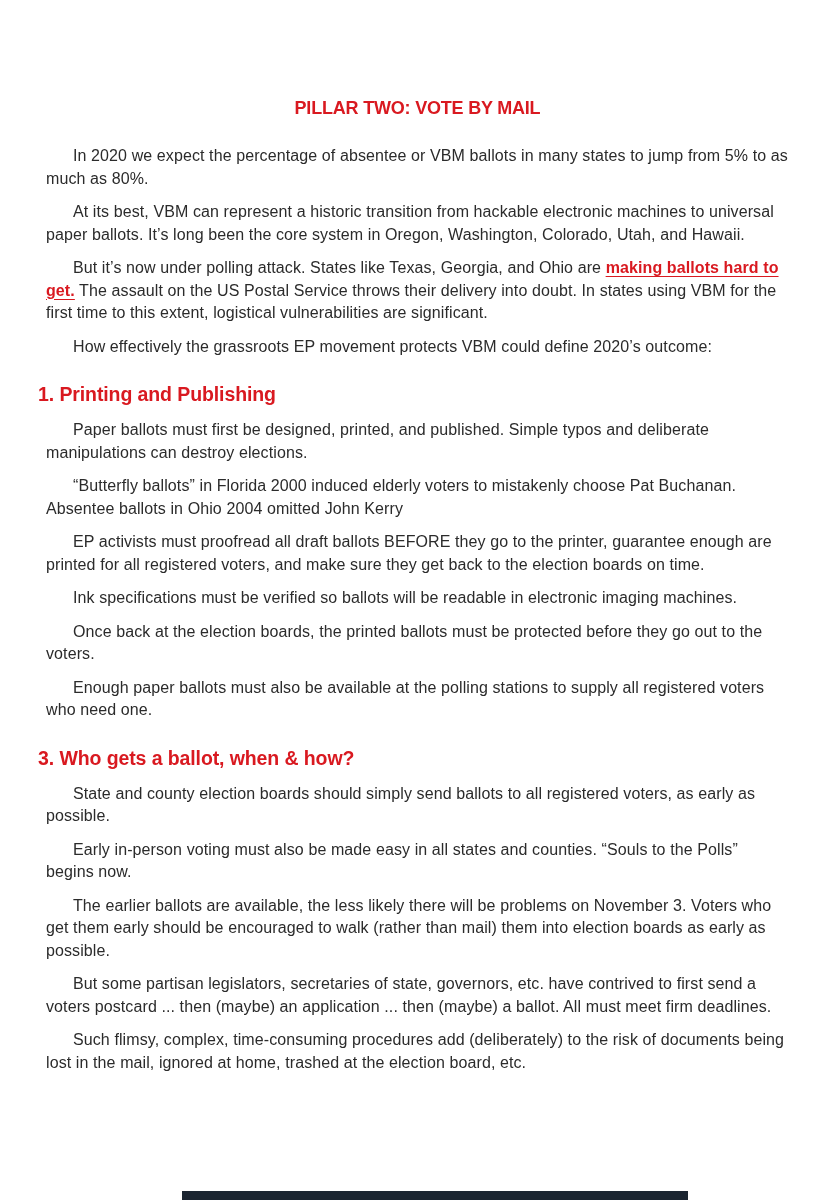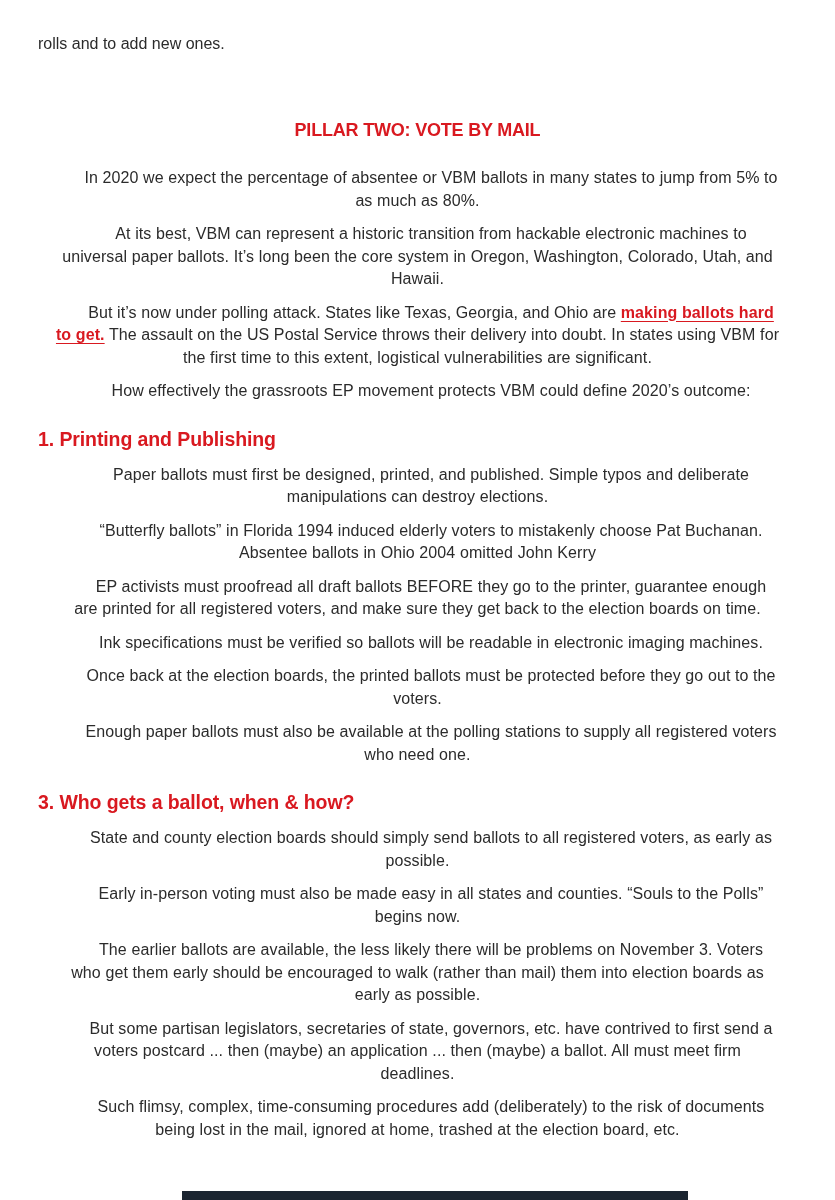--- a/index.html
+++ b/index.html
@@ -31,24 +31,23 @@
     font-size: 18px;
     line-height: 28px;
     font-weight: 700;
     text-align: center;
     margin: 61px 0 0 0;
     letter-spacing: -0.2px;
   }
   p.body-para {
     font-size: 16px;
     line-height: 22.5px;
-    margin: 11px 17px;
+    margin: 11px 8px;
     text-indent: 27px;
     letter-spacing: 0.1px;
-    text-align: center;
   }
   p.first-after-title { margin-top: 23px; }
   h2.section-heading {
     color: var(--accent-red);
     font-size: 19.5px;
     line-height: 23px;
     font-weight: 700;
     margin: 25px 0 13px 0;
     letter-spacing: -0.1px;
   }
@@ -66,35 +65,34 @@
     width: 506px;
     height: 9px;
     background: var(--bottom-bar);
   }
 </style>
 </head>
 <body>
 
 <div class="page">
 
-  <p class="cont-line">rolls and to add new ones.</p>
 
   <h1 class="doc-title">PILLAR TWO: VOTE BY MAIL</h1>
 
   <p class="body-para first-after-title">In 2020 we expect the percentage of absentee or VBM ballots in many states to jump from 5% to as much as 80%.</p>
 
   <p class="body-para">At its best, VBM can represent a historic transition from hackable electronic machines to universal paper ballots. It’s long been the core system in Oregon, Washington, Colorado, Utah, and Hawaii.</p>
 
   <p class="body-para"><span>But it’s now under polling attack. States like Texas, Georgia, and Ohio are </span><a class="red-link">making ballots hard to get.</a><span> The assault on the US Postal Service throws their delivery into doubt. In states using VBM for the first time to this extent, logistical vulnerabilities are significant.</span></p>
 
   <p class="body-para">How effectively the grassroots EP movement protects VBM could define 2020’s outcome:</p>
 
   <h2 class="section-heading">1. Printing and Publishing</h2>
   <p class="body-para">Paper ballots must first be designed, printed, and published. Simple typos and deliberate manipulations can destroy elections.</p>
-  <p class="body-para">“Butterfly ballots” in Florida 1994 induced elderly voters to mistakenly choose Pat Buchanan. Absentee ballots in Ohio 2004 omitted John Kerry</p>
+  <p class="body-para">“Butterfly ballots” in Florida 2000 induced elderly voters to mistakenly choose Pat Buchanan. Absentee ballots in Ohio 2004 omitted John Kerry</p>
   <p class="body-para">EP activists must proofread all draft ballots BEFORE they go to the printer, guarantee enough are printed for all registered voters, and make sure they get back to the election boards on time.</p>
   <p class="body-para">Ink specifications must be verified so ballots will be readable in electronic imaging machines.</p>
 
   <p class="body-para">Once back at the election boards, the printed ballots must be protected before they go out to the voters.</p>
   <p class="body-para">Enough paper ballots must also be available at the polling stations to supply all registered voters who need one.</p>
 
   <h2 class="section-heading">3. Who gets a ballot, when &amp; how?</h2>
   <p class="body-para">State and county election boards should simply send ballots to all registered voters, as early as possible.</p>
   <p class="body-para">Early in-person voting must also be made easy in all states and counties. “Souls to the Polls”  begins now.</p>
   <p class="body-para">The earlier ballots are available, the less likely there will be problems on November 3. Voters who get them early should be encouraged to walk (rather than mail) them into election boards as early as possible.</p>

